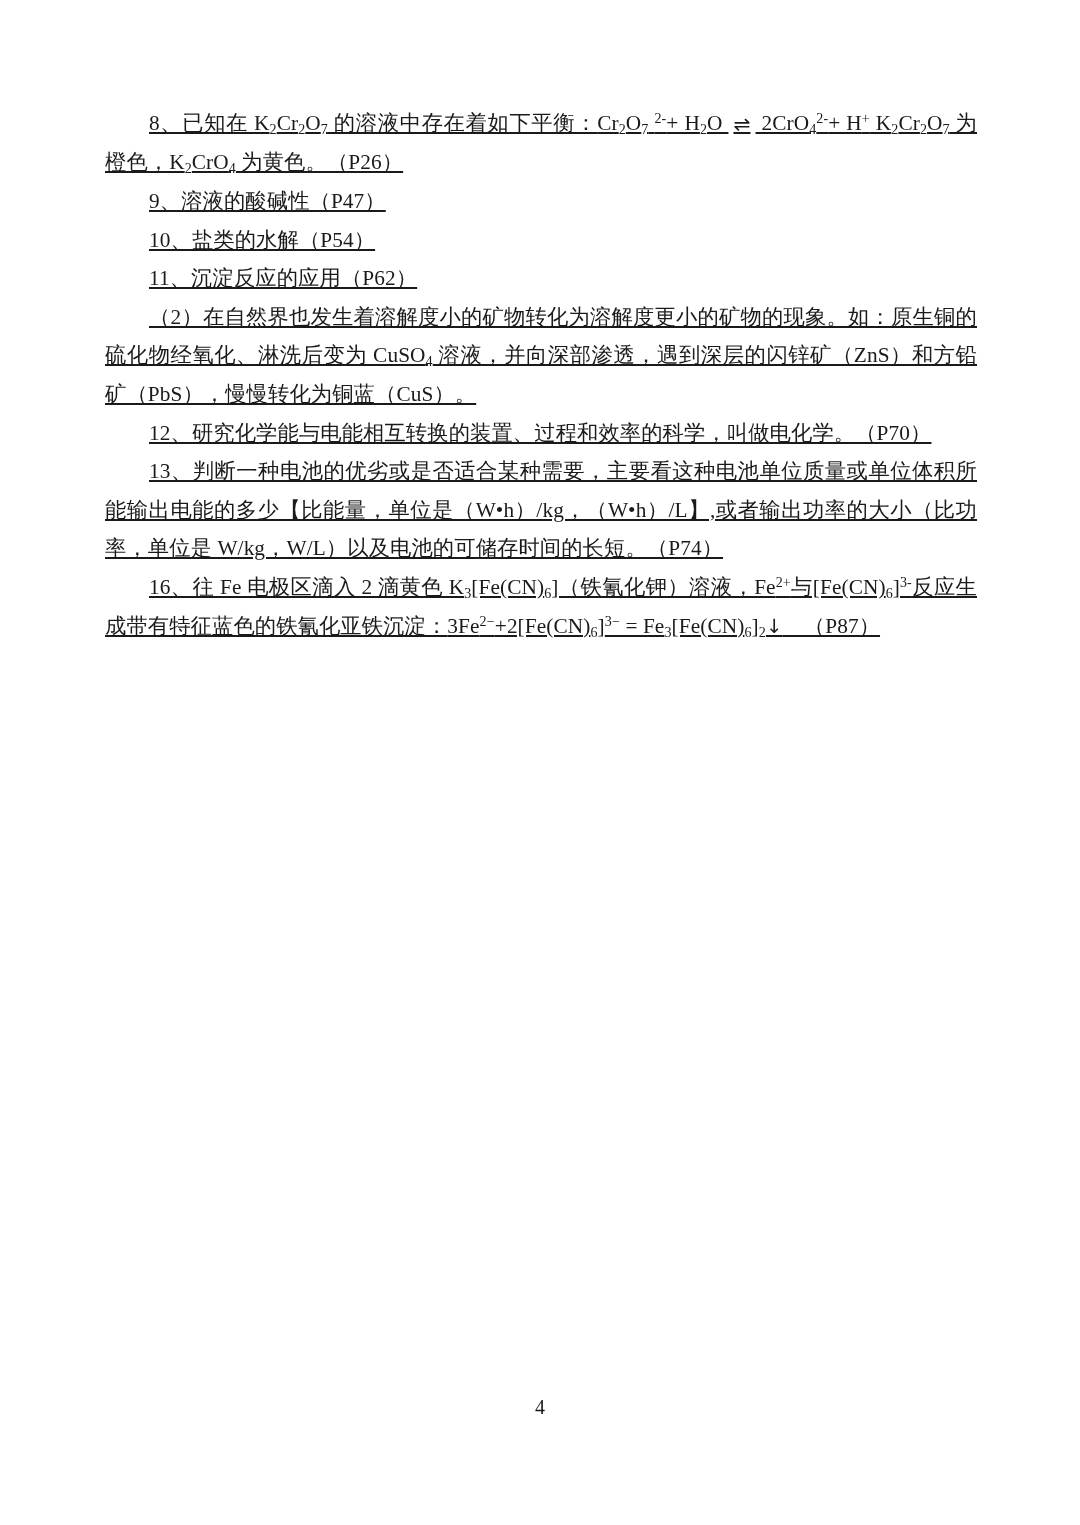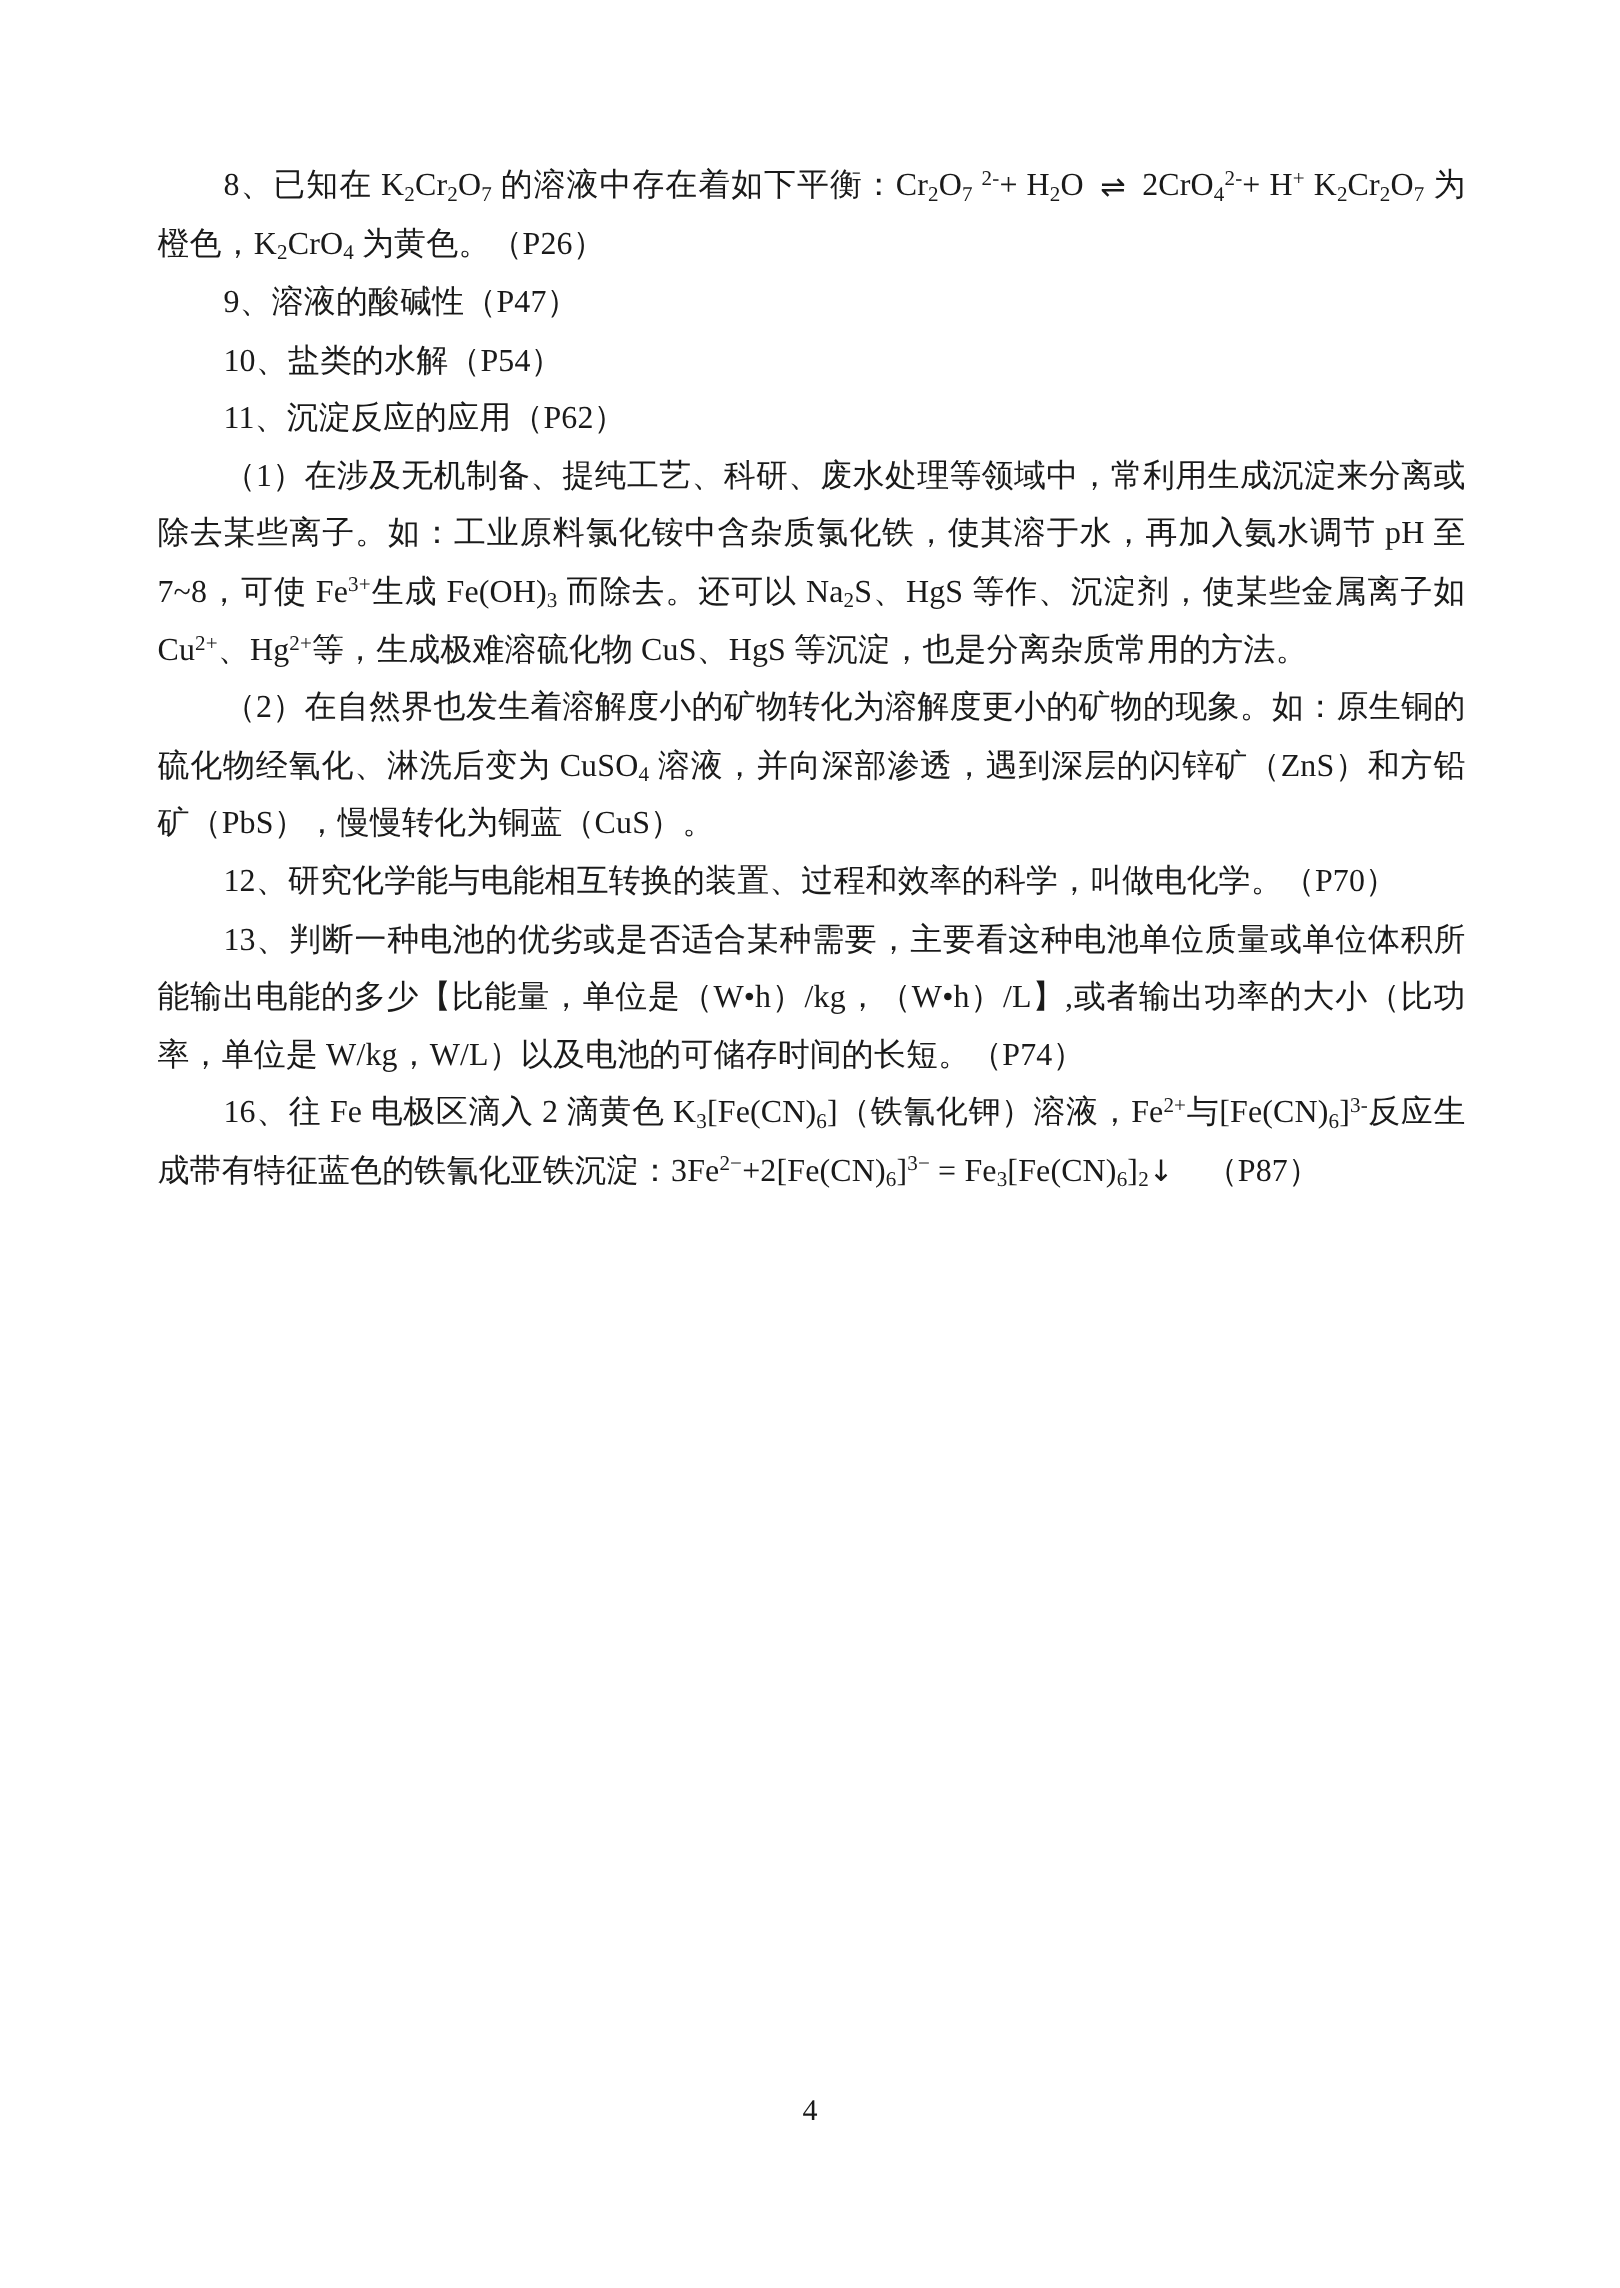--- a/index.html
+++ b/index.html
@@ -30,20 +30,21 @@
   }
   
   .para {
     font-size: 21.3px;
     line-height: 38.6px;
     text-align: justify;
     text-justify: inter-ideograph;
     margin: 0;
     letter-spacing: 0.1px;
     word-break: break-word;
+    text-decoration: underline;
   }
   .para .indent {
     
     display: inline-block;
     width: 44px;
   }
   
   .para sub {
     font-size: 0.66em;
     vertical-align: -0.28em;
@@ -91,21 +92,20 @@
 
     <p class="para"><span class="indent"></span>9、溶液的酸碱性（P47）</p>
 
 
 
     <p class="para"><span class="indent"></span>10、盐类的水解（P54）</p>
 
 
     <p class="para"><span class="indent"></span>11、沉淀反应的应用（P62）</p>
 
-    <p class="para"><span class="indent"></span>（1）在涉及无机制备、提纯工艺、科研、废水处理等领域中，常利用生成沉淀来分离或除去某些离子。如：工业原料氯化铵中含杂质氯化铁，使其溶于水，再加入氨水调节 pH 至 7~8，可使 Fe<sup>3+</sup>生成 Fe(OH)<sub>3</sub> 而除去。还可以 Na<sub>2</sub>S、HgS 等作、沉淀剂，使某些金属离子如 Cu<sup>2+</sup>、Hg<sup>2+</sup>等，生成极难溶硫化物 CuS、HgS 等沉淀，也是分离杂质常用的方法。</p>
 
     <p class="para"><span class="indent"></span>（2）在自然界也发生着溶解度小的矿物转化为溶解度更小的矿物的现象。如：原生铜的硫化物经氧化、淋洗后变为 CuSO<sub>4</sub> 溶液，并向深部渗透，遇到深层的闪锌矿（ZnS）和方铅矿（PbS），慢慢转化为铜蓝（CuS）。</p>
 
     <p class="para"><span class="indent"></span>12、研究化学能与电能相互转换的装置、过程和效率的科学，叫做电化学。（P70）</p>
 
     <p class="para"><span class="indent"></span>13、判断一种电池的优劣或是否适合某种需要，主要看这种电池单位质量或单位体积所能输出电能的多少【比能量，单位是（W•h）/kg，（W•h）/L】,或者输出功率的大小（比功率，单位是 W/kg，W/L）以及电池的可储存时间的长短。（P74）</p>
 
 
 
 

